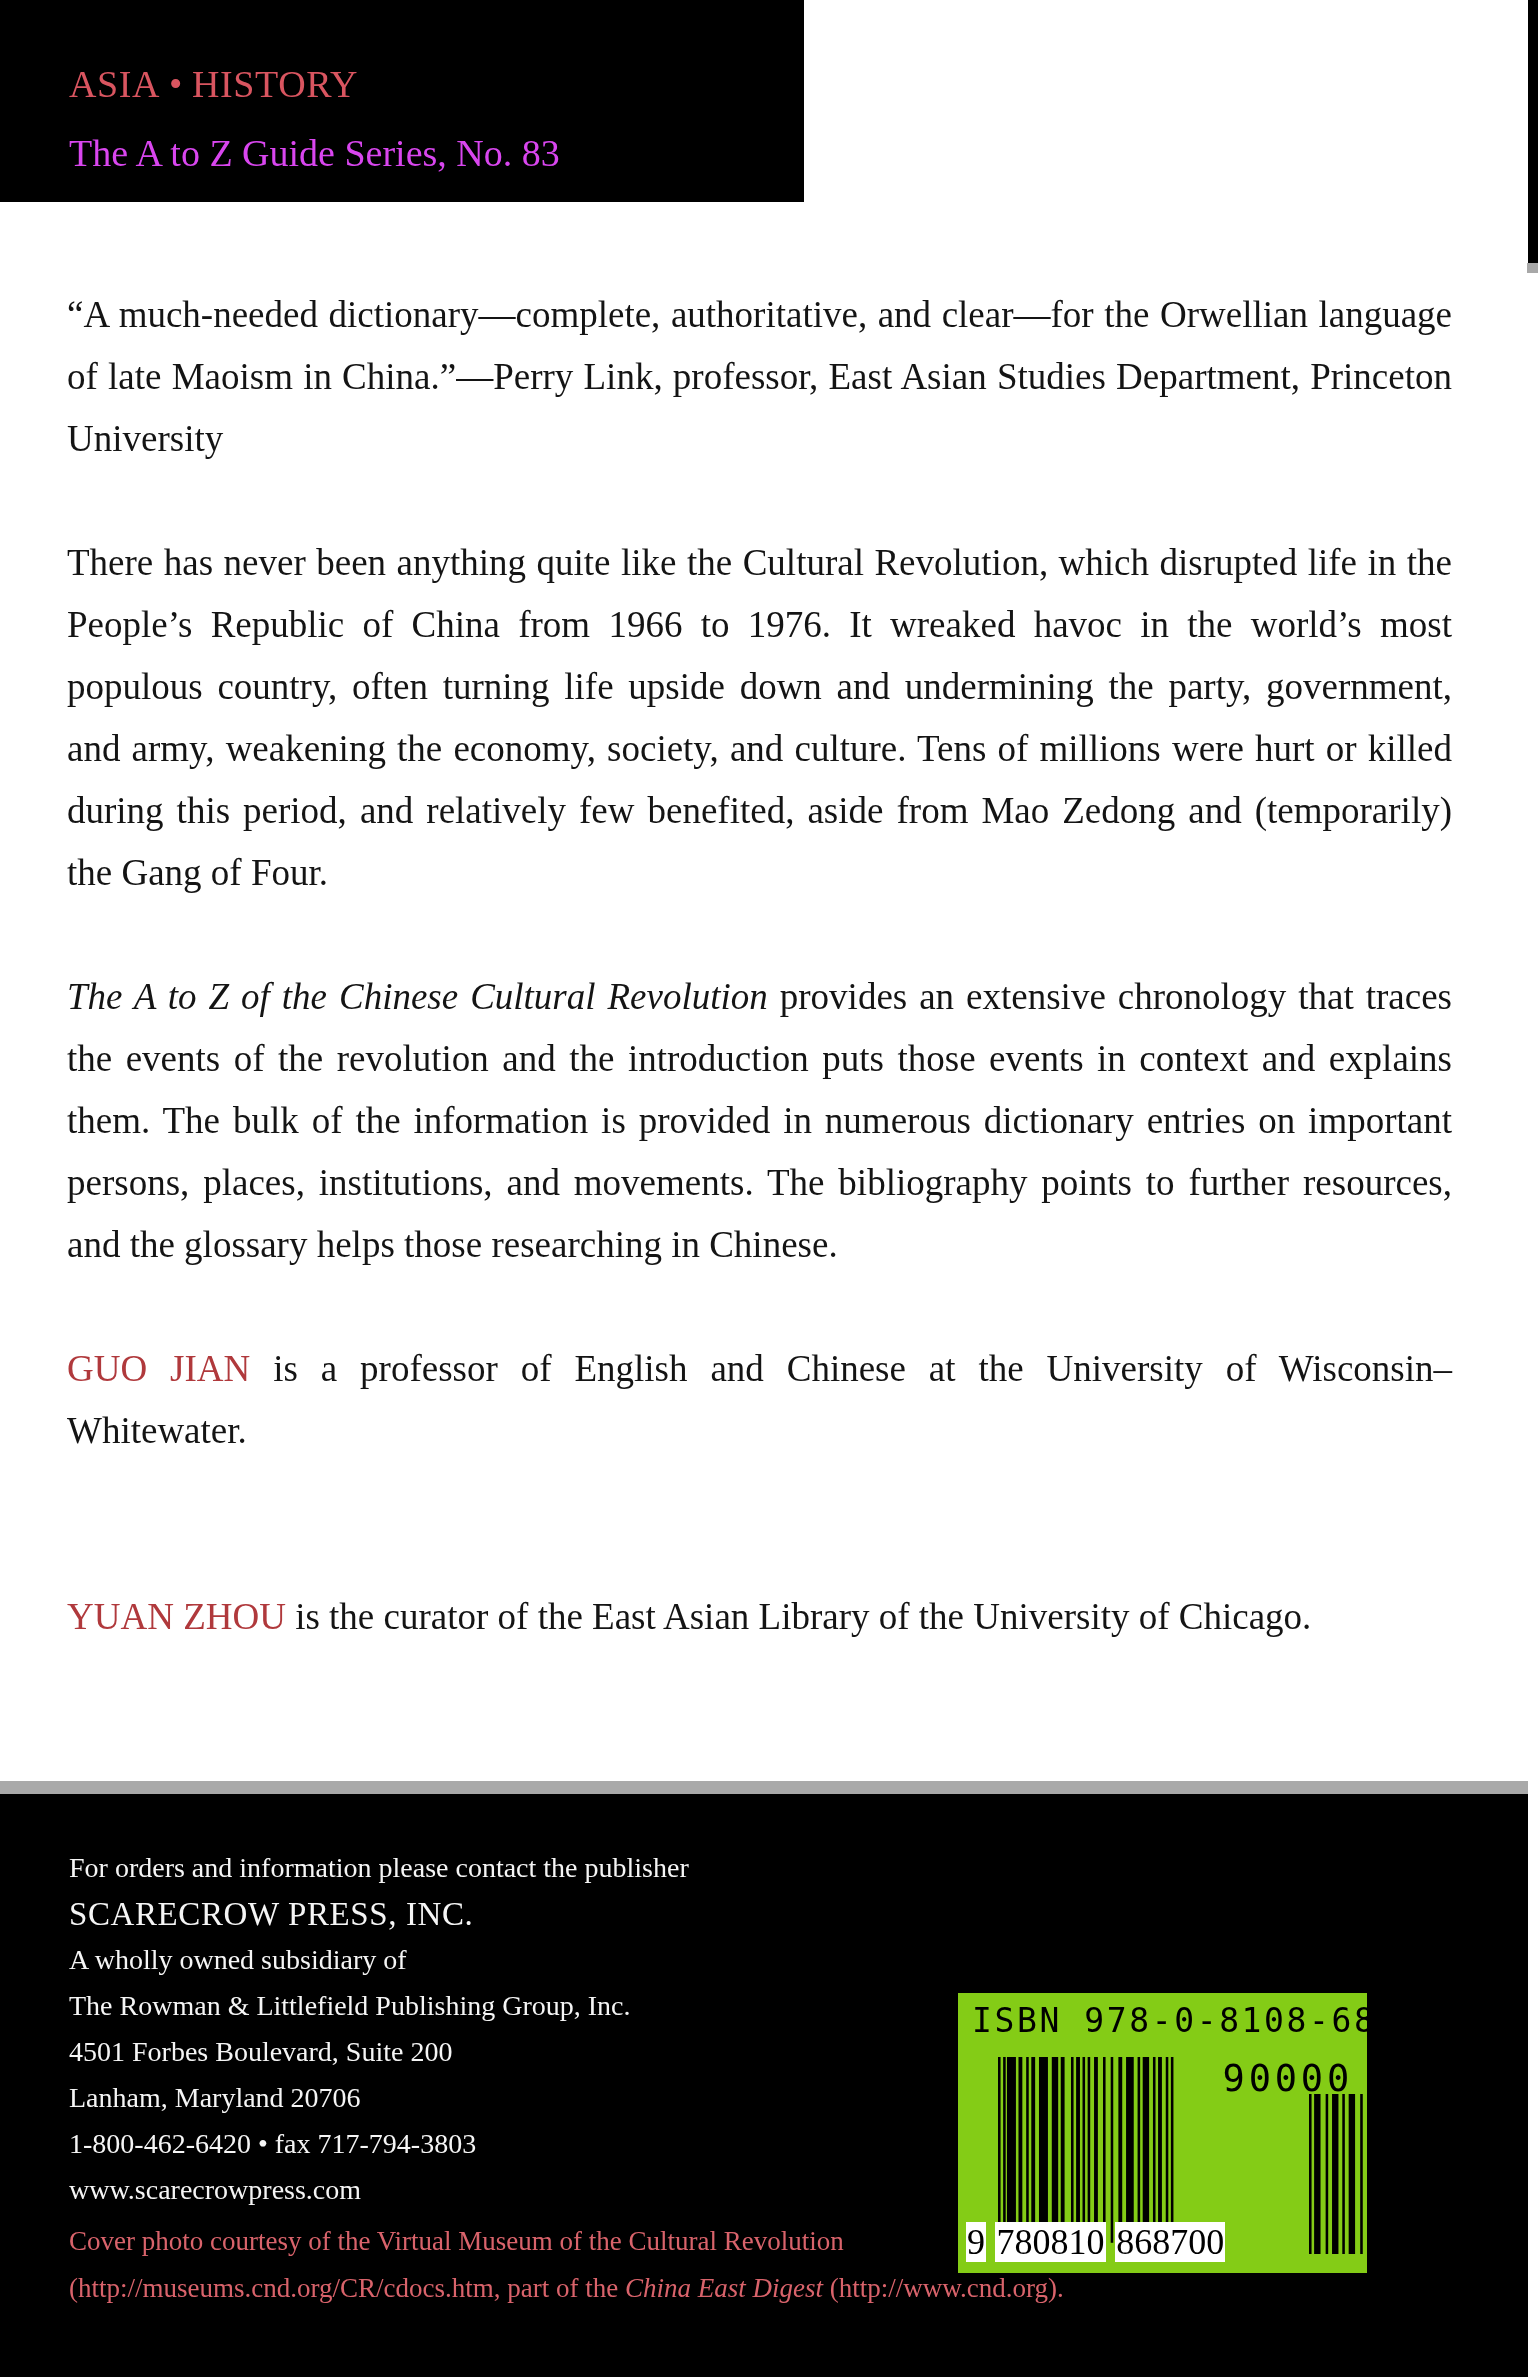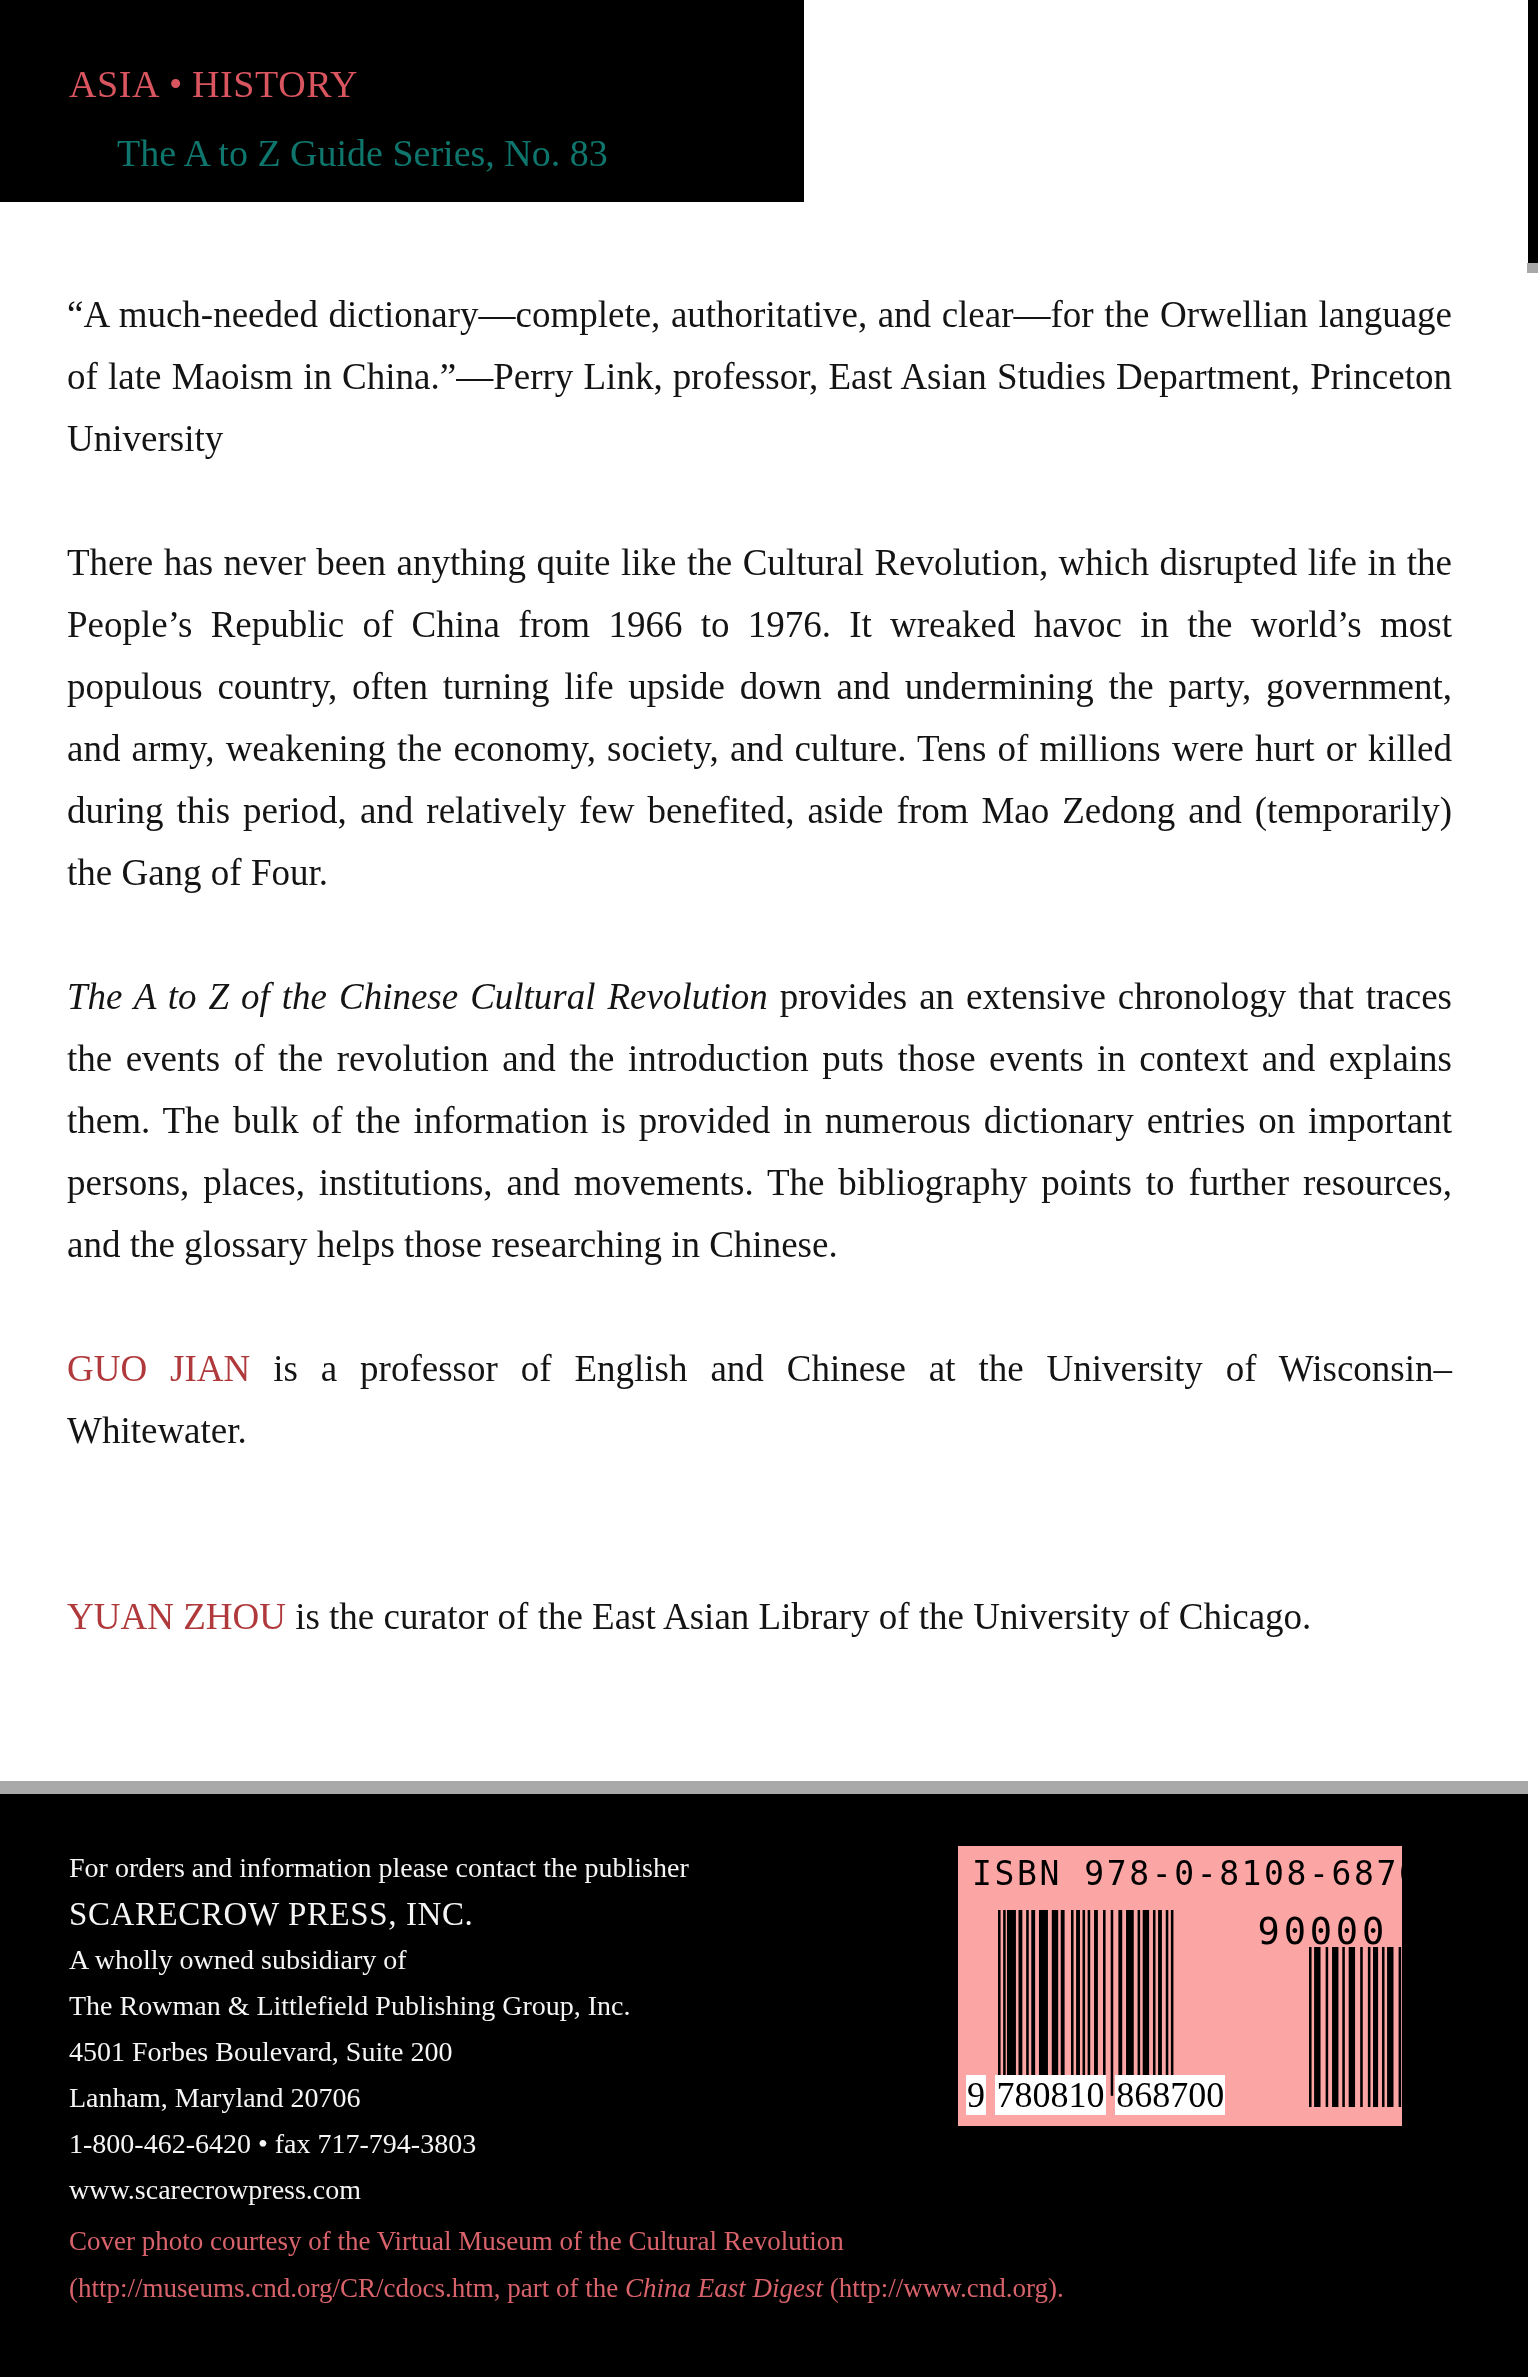--- a/index.html
+++ b/index.html
@@ -13,21 +13,21 @@
     position: absolute; left: 0; top: 0; width: 804px; height: 202px;
     background: #000;
   }
   .header-subject {
     position: absolute; left: 69px; top: 62px;
     font-size: 38px; color: #d95560; letter-spacing: 0.6px; white-space: nowrap;
   }
   .header-subject .dot { display: inline-block; margin: 0 9px; }
   .header-series {
     position: absolute; left: 69px; top: 131px;
-    font-size: 38px; color: #0f766e; white-space: nowrap; margin-left: 48px;
+    font-size: 38px; color: #d946ef; white-space: nowrap;
   }
   .edge-bar {
     position: absolute; left: 1528px; top: 0; width: 10.3px; height: 263px; background: #000;
   }
   .edge-bar-gray {
     position: absolute; left: 1527px; top: 263px; width: 11.5px; height: 10.3px; background: #a8a8a8;
   }
   .content {
     position: absolute; left: 67px; top: 284px; width: 1385px;
     font-size: 37px; line-height: 62px; text-align: justify; color: #141414;
@@ -45,22 +45,22 @@
   .pub {
     position: absolute; left: 69px; top: 1845px; color: #f5f5f5; font-size: 28px;
     line-height: 46px; white-space: nowrap;
   }
   .pub .press { font-size: 33px; letter-spacing: 0.6px; }
   .credit {
     position: absolute; left: 69px; top: 2218px; color: #d9636b; font-size: 27px;
     line-height: 47px; white-space: nowrap;
   }
   .barcode-box {
-    position: absolute; left: 958px; top: 1846px; width: 444px; height: 280px;
-    background: #fca5a5;
+    position: absolute; left: 958px; top: 1993px; width: 409px; height: 280px;
+    background: #84cc16;
   }
   .isbn-text {
     position: absolute; left: 14px; top: 7.7px; font-family: "DejaVu Sans Mono", monospace;
     font-size: 33px; letter-spacing: 2.6px; color: #000; white-space: nowrap;
   }
   .price-code {
     position: absolute; right: 14px; top: 64px; font-family: "DejaVu Sans Mono", monospace;
     font-size: 37px; color: #000; letter-spacing: 3.8px;
   }
   .bars-main { position: absolute; left: 40px; top: 64px; width: 178px; height: 205px; }

